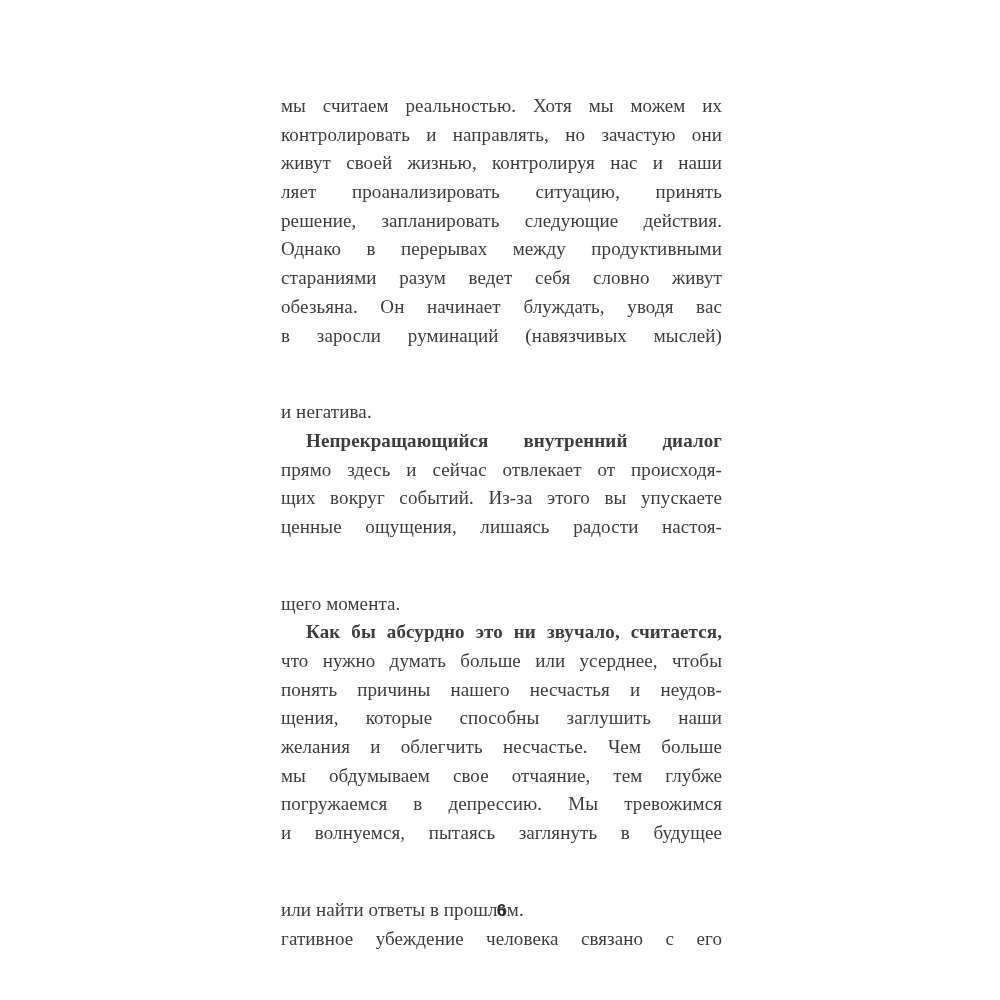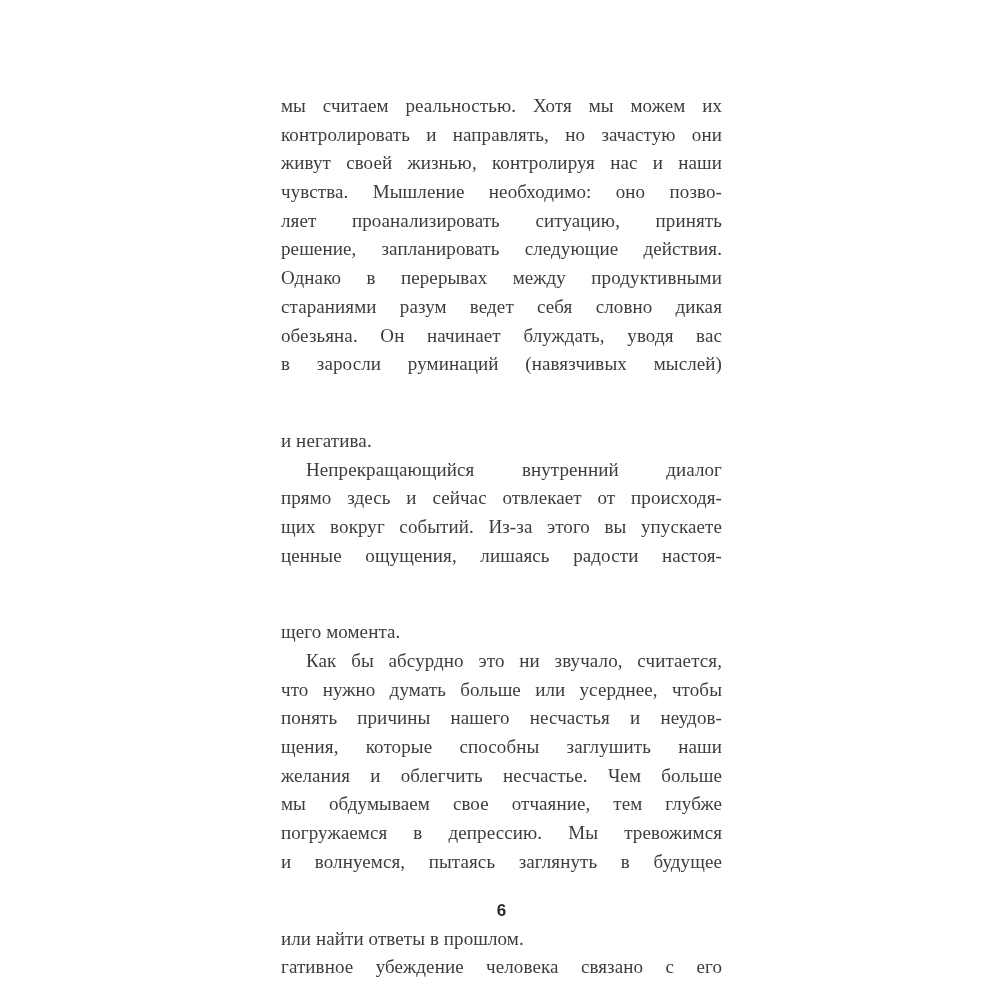--- a/index.html
+++ b/index.html
@@ -33,20 +33,21 @@
     text-align: justify;
     text-align-last: justify;
     overflow: hidden;
   }
   .line.last {
     text-align-last: left;
     margin-top: 48px;
   }
   .line.indent {
     padding-left: 25px;
+    font-weight: bold;
   }
   .page-number {
     position: absolute;
     left: 281px;
     top: 901px;
     width: 441px;
     text-align: center;
     font-family: "Liberation Sans", "DejaVu Sans", sans-serif;
     font-weight: bold;
     font-size: 17px;
@@ -55,25 +56,24 @@
 </style>
 </head>
 <body>
 
 <div class="page">
   <div class="text-block" style="color: rgb(61, 61, 61);">
       <div class="paragraph">
         <div class="line">мы считаем реальностью. Хотя мы можем их</div>
         <div class="line">контролировать и направлять, но зачастую они</div>
         <div class="line">живут своей жизнью, контролируя нас и наши</div>
-        <div class="line">чувства. Мышление необходимо: оно позво-</div>
         <div class="line">ляет проанализировать ситуацию, принять</div>
         <div class="line">решение, запланировать следующие действия.</div>
         <div class="line">Однако в перерывах между продуктивными</div>
-        <div class="line">стараниями разум ведет себя словно дикая</div>
+        <div class="line">стараниями разум ведет себя словно живут</div>
         <div class="line">обезьяна. Он начинает блуждать, уводя вас</div>
         <div class="line">в заросли руминаций (навязчивых мыслей)</div>
         <div class="line last">и негатива.</div>
       </div>
       <div class="paragraph">
         <div class="line indent">Непрекращающийся внутренний диалог</div>
         <div class="line">прямо здесь и сейчас отвлекает от происходя-</div>
         <div class="line">щих вокруг событий. Из-за этого вы упускаете</div>
         <div class="line">ценные ощущения, лишаясь радости настоя-</div>
         <div class="line last">щего момента.</div>

